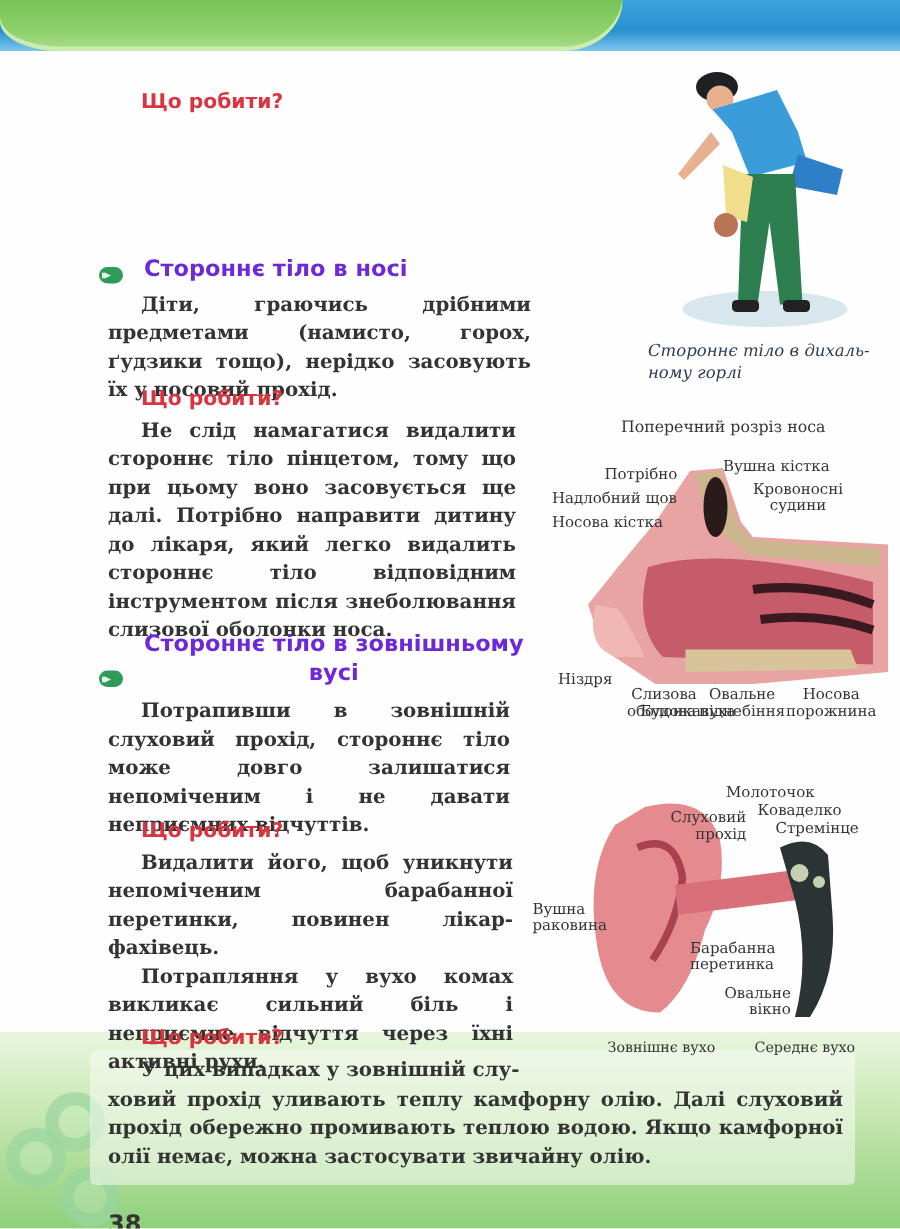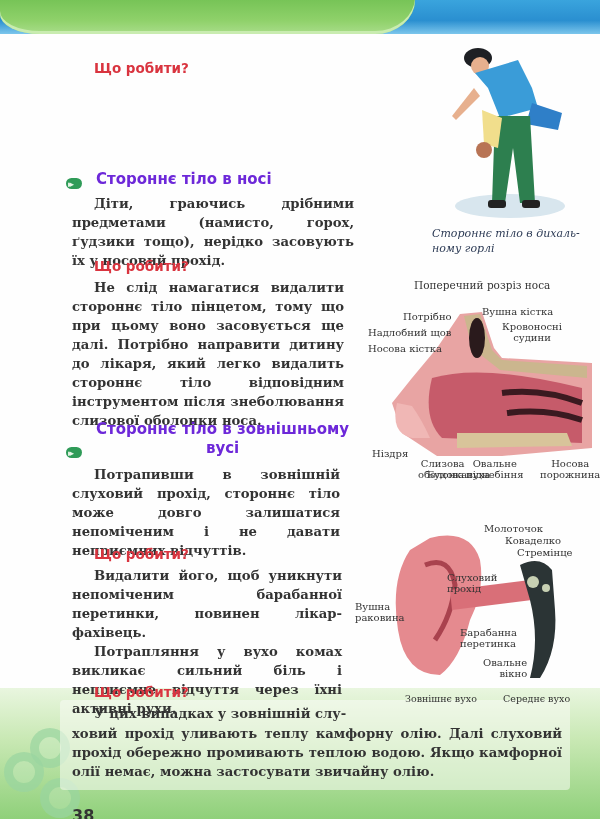--- a/index.html
+++ b/index.html
@@ -154,38 +154,38 @@
 </div>
 <div class="caption" style="left:372px; top:448px;">Ніздря</div>
 <div class="caption" style="left:418px; top:458px; text-align:center;">
   <span>Слизова</span><br>
   <span>оболонка</span>
 </div>
 <div class="caption" style="left:466px; top:458px; text-align:center;">
   <span>Овальне</span><br>
   <span>піднебіння</span>
 </div>
-<div class="caption" style="left:524px; top:458px; text-align:center;margin-left:16px;">
+<div class="caption" style="left:524px; top:458px; text-align:center;">
   <span>Носова</span><br>
   <span>порожнина</span>
 </div>
 
 <div class="caption" style="left:427px; top:469px; font-size:10px;">Будова вуха</div>
 <svg class="illus" style="left:390px; top:530px;" width="200" height="150" viewBox="0 0 200 150">
   <path d="M40 8 Q80 -2 90 30 Q95 60 80 90 Q70 130 50 145 Q15 145 8 100 Q0 50 20 20 Z" fill="#e58a8f"></path>
   <path d="M35 35 Q60 25 65 55 Q62 85 45 110" stroke="#a9424e" stroke-width="5" fill="none"></path>
   <path d="M60 60 L140 50 L142 70 L62 80 Z" fill="#d96f78"></path>
   <path d="M130 35 Q150 25 162 40 L165 80 Q168 120 150 148 L140 148 Q150 110 140 70 Z" fill="#2b3435"></path>
   <circle cx="143" cy="52" r="6" fill="#c7d0b3"></circle>
   <circle cx="156" cy="58" r="4" fill="#c7d0b3"></circle>
 </svg>
 <div class="caption" style="left:484px; top:523px;">Молоточок</div>
 <div class="caption" style="left:505px; top:535px;">Коваделко</div>
 <div class="caption" style="left:517px; top:547px;">Стремінце</div>
-<div class="caption" style="left:447px; top:572px; text-align:left;">
+<div class="caption" style="left:447px; top:540px; text-align:right;">
   <span>Слуховий</span><br>
   <span>прохід</span>
 </div>
 <div class="caption" style="left:355px; top:601px;">
   <span>Вушна</span><br>
   <span>раковина</span>
 </div>
 <div class="caption" style="left:460px; top:627px; text-align:left;">
   <span>Барабанна</span><br>
   <span>перетинка</span>

